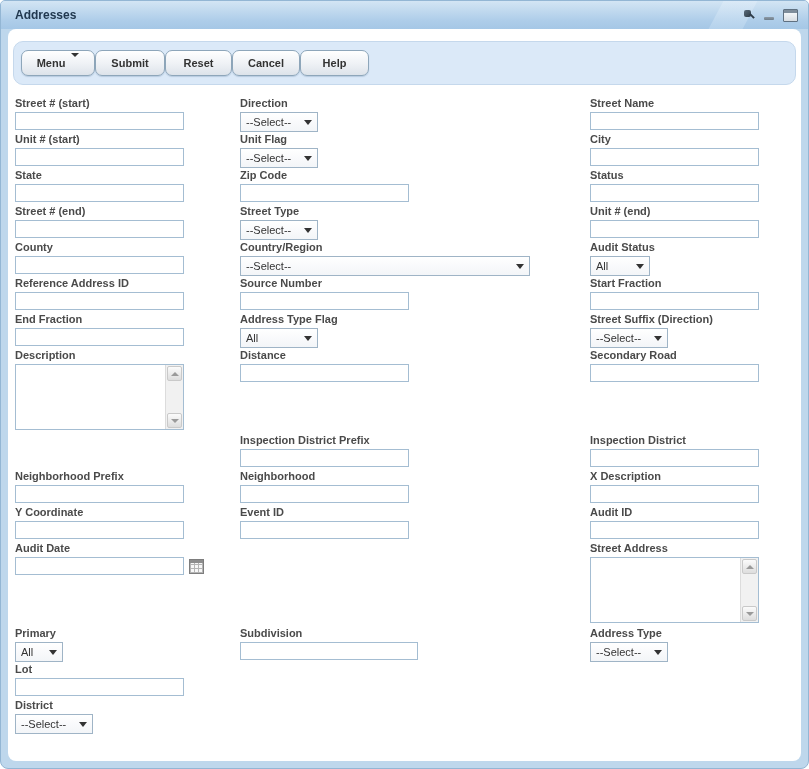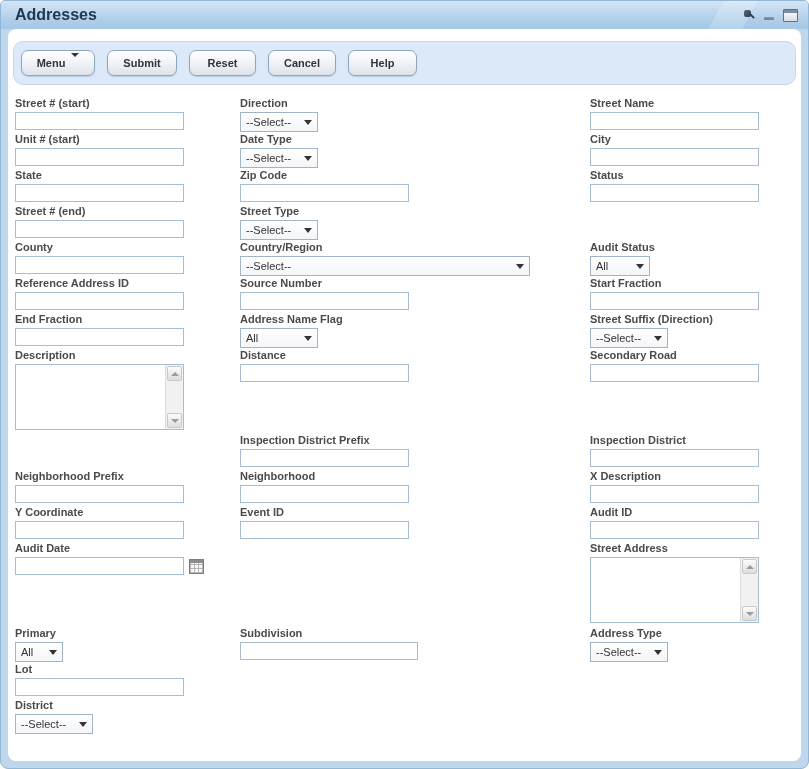--- a/index.html
+++ b/index.html
@@ -2,37 +2,37 @@
 <html><head>
 <meta charset="utf-8">
 <style>
   html,body{margin:0;padding:0;background:#ffffff;font-family:"Liberation Sans","DejaVu Sans",sans-serif;}
   .window{position:relative;width:807px;height:767px;background:#bed7ec;border:1px solid #93b6d4;
           border-radius:5px 5px 8px 8px;overflow:hidden;}
   
   .titlebar{position:relative;height:28px;
             background:linear-gradient(#d3e5f4,#aecde9 70%,#a5c7e6);
             display:flex;align-items:center;}
-  .titlebar-title{font-size:16px;font-weight:bold;color:#21384f;padding-left:14px;}
+  .titlebar-title{font-size:12px;font-weight:bold;color:#21384f;padding-left:14px;}
   .titlebar-diag{position:absolute;right:58px;top:0;width:34px;height:28px;
                  background:linear-gradient(#e2eef9,#c2dbf1);transform:skewX(-28deg);opacity:.55;}
   .titlebar-controls{position:absolute;right:10px;top:0;height:28px;display:flex;align-items:center;gap:9px;}
   .pin-icon{width:11px;height:11px;position:relative;}
   .pin-icon::before{content:"";position:absolute;left:0;top:0;width:7px;height:7px;border-radius:2px;
                     background:linear-gradient(135deg,#5a6b7a,#2e3b47);}
   .pin-icon::after{content:"";position:absolute;left:5px;top:5px;width:6px;height:2px;
                    background:#2e3b47;transform:rotate(45deg);}
   .min-icon{width:10px;height:3px;background:linear-gradient(#8d9aa6,#6e7d8a);border-radius:1px;margin-top:6px;}
   .max-icon{width:13px;height:11px;border:1px solid #5f7081;border-radius:1px;
             background:linear-gradient(#7e8d9b 0 3px,#f3f6f9 3px,#d7dde3);}
   
   .content{position:absolute;left:7px;right:7px;top:28px;bottom:7px;background:#ffffff;border-radius:8px;}
   
   .toolbar{position:absolute;left:5px;right:5px;top:12px;height:44px;background:#dbe9f8;
-           border:1px solid #c5d8ec;border-radius:10px;display:flex;align-items:center;padding-left:7px;box-sizing:border-box;gap:12px;}
+           border:1px solid #c5d8ec;border-radius:10px;display:flex;align-items:center;padding-left:7px;box-sizing:border-box;gap:0;}
   .tb-btn{height:24px;display:flex;align-items:center;justify-content:center;gap:6px;
           border:1px solid #8ea6ba;border-radius:7px;cursor:pointer;
           background:linear-gradient(#ffffff,#eef1f5 55%,#dde3ea);
           font-size:11px;font-weight:bold;color:#333;box-shadow:0 1px 1px rgba(120,150,180,.35);}
   .menu-glyph{display:inline-block;}
   .menu-glyph .bar{width:9px;height:1px;background:#333;margin:0 0 1px 0;}
   .menu-glyph .tri{width:0;height:0;border-left:4px solid transparent;border-right:4px solid transparent;border-top:4px solid #333;margin-top:1px;}
   
   .form-area{position:absolute;inset:0;}
   .field{position:absolute;}
@@ -110,21 +110,21 @@
       <div class="field" style="left:582px;top:68px">
         <div class="fld-label">Street Name</div>
         <input class="txt" style="width: 169px;">
       </div>
 
       <div class="field" style="left:7px;top:104px">
         <div class="fld-label">Unit # (start)</div>
         <input class="txt" style="width: 169px;">
       </div>
       <div class="field" style="left:232px;top:104px">
-        <div class="fld-label">Date Type</div>
+        <div class="fld-label">Unit Flag</div>
         <div class="sel" style="width:78px">
           <span>--Select--</span>
           <span class="sel-arrow"></span>
         </div>
       </div>
       <div class="field" style="left:582px;top:104px">
         <div class="fld-label">City</div>
         <input class="txt" style="width: 169px;">
       </div>
 
@@ -144,20 +144,24 @@
       <div class="field" style="left:7px;top:176px">
         <div class="fld-label">Street # (end)</div>
         <input class="txt" style="width: 169px;">
       </div>
       <div class="field" style="left:232px;top:176px">
         <div class="fld-label">Street Type</div>
         <div class="sel" style="width:78px">
           <span>--Select--</span>
           <span class="sel-arrow"></span>
         </div>
+      </div>
+      <div class="field" style="left:582px;top:176px">
+        <div class="fld-label">Unit # (end)</div>
+        <input class="txt" style="width: 169px;">
       </div>
 
       <div class="field" style="left:7px;top:212px">
         <div class="fld-label">County</div>
         <input class="txt" style="width: 169px;">
       </div>
       <div class="field" style="left:232px;top:212px">
         <div class="fld-label">Country/Region</div>
         <div class="sel" style="width:290px">
           <span>--Select--</span>
@@ -183,21 +187,21 @@
       <div class="field" style="left:582px;top:248px">
         <div class="fld-label">Start Fraction</div>
         <input class="txt" style="width: 169px;">
       </div>
 
       <div class="field" style="left:7px;top:284px">
         <div class="fld-label">End Fraction</div>
         <input class="txt" style="width: 169px;">
       </div>
       <div class="field" style="left:232px;top:284px">
-        <div class="fld-label">Address Name Flag</div>
+        <div class="fld-label">Address Type Flag</div>
         <div class="sel" style="width:78px">
           <span>All</span>
           <span class="sel-arrow"></span>
         </div>
       </div>
       <div class="field" style="left:582px;top:284px">
         <div class="fld-label">Street Suffix (Direction)</div>
         <div class="sel" style="width:78px">
           <span>--Select--</span>
           <span class="sel-arrow"></span>

